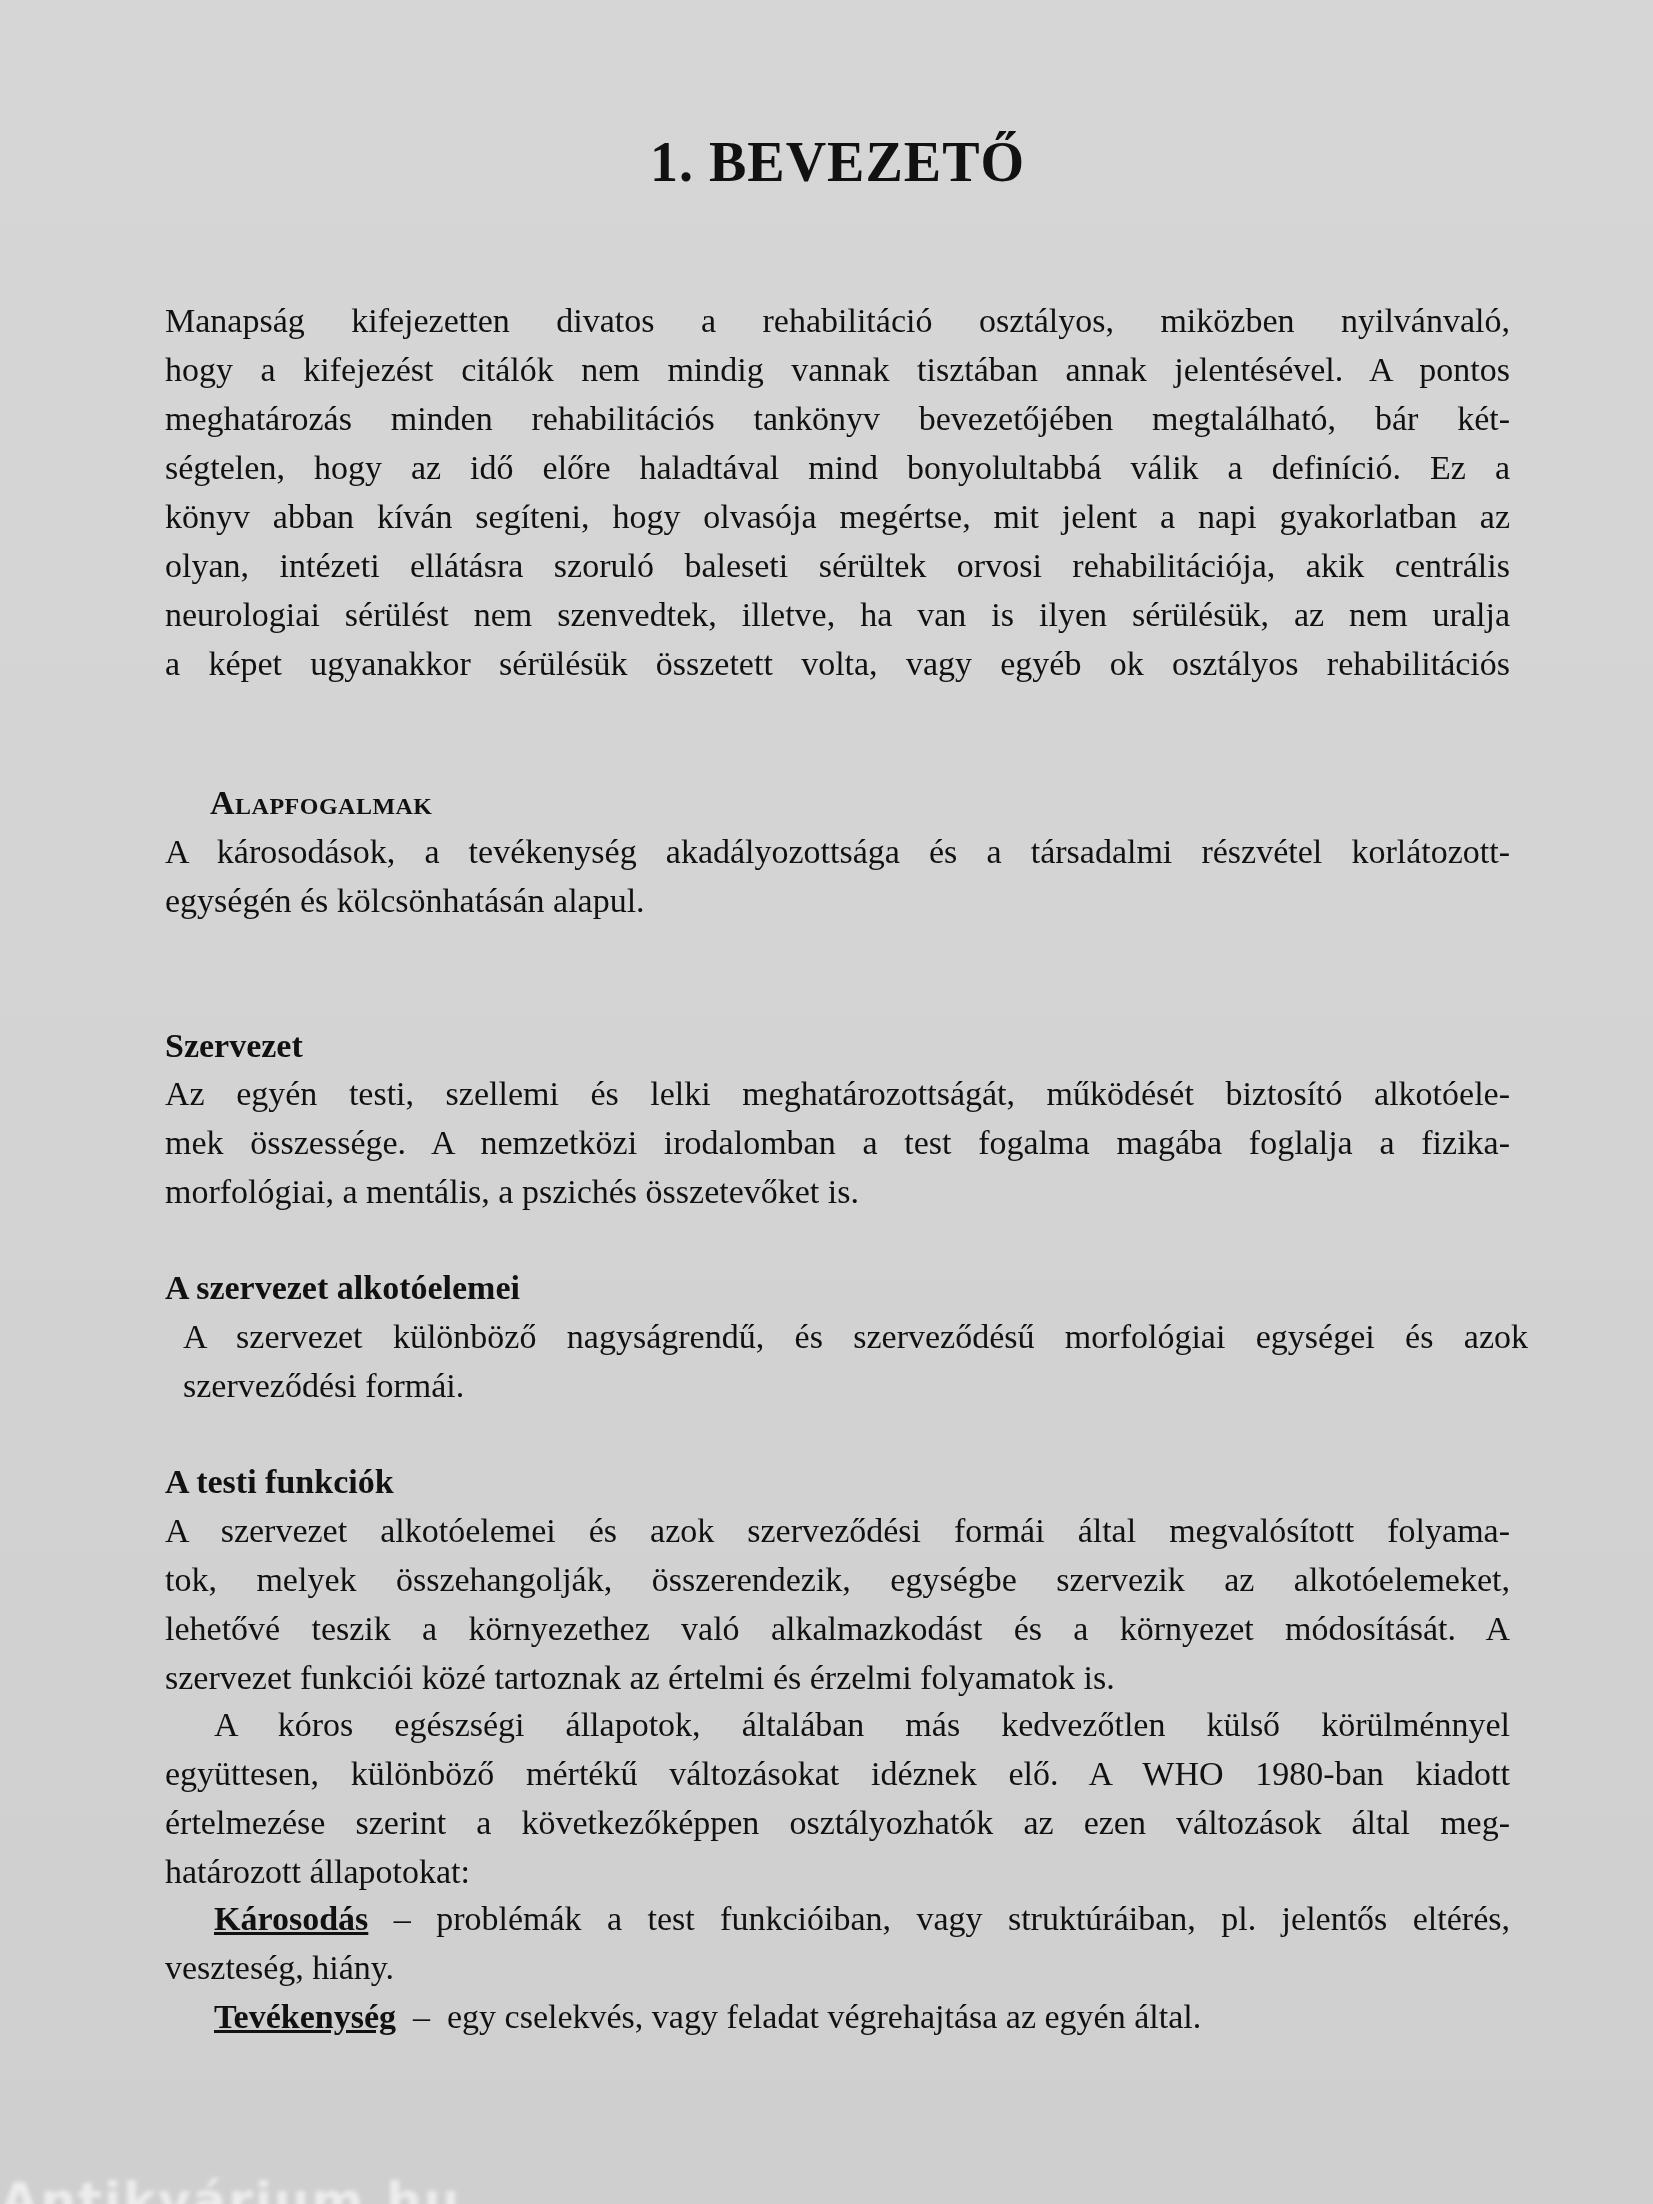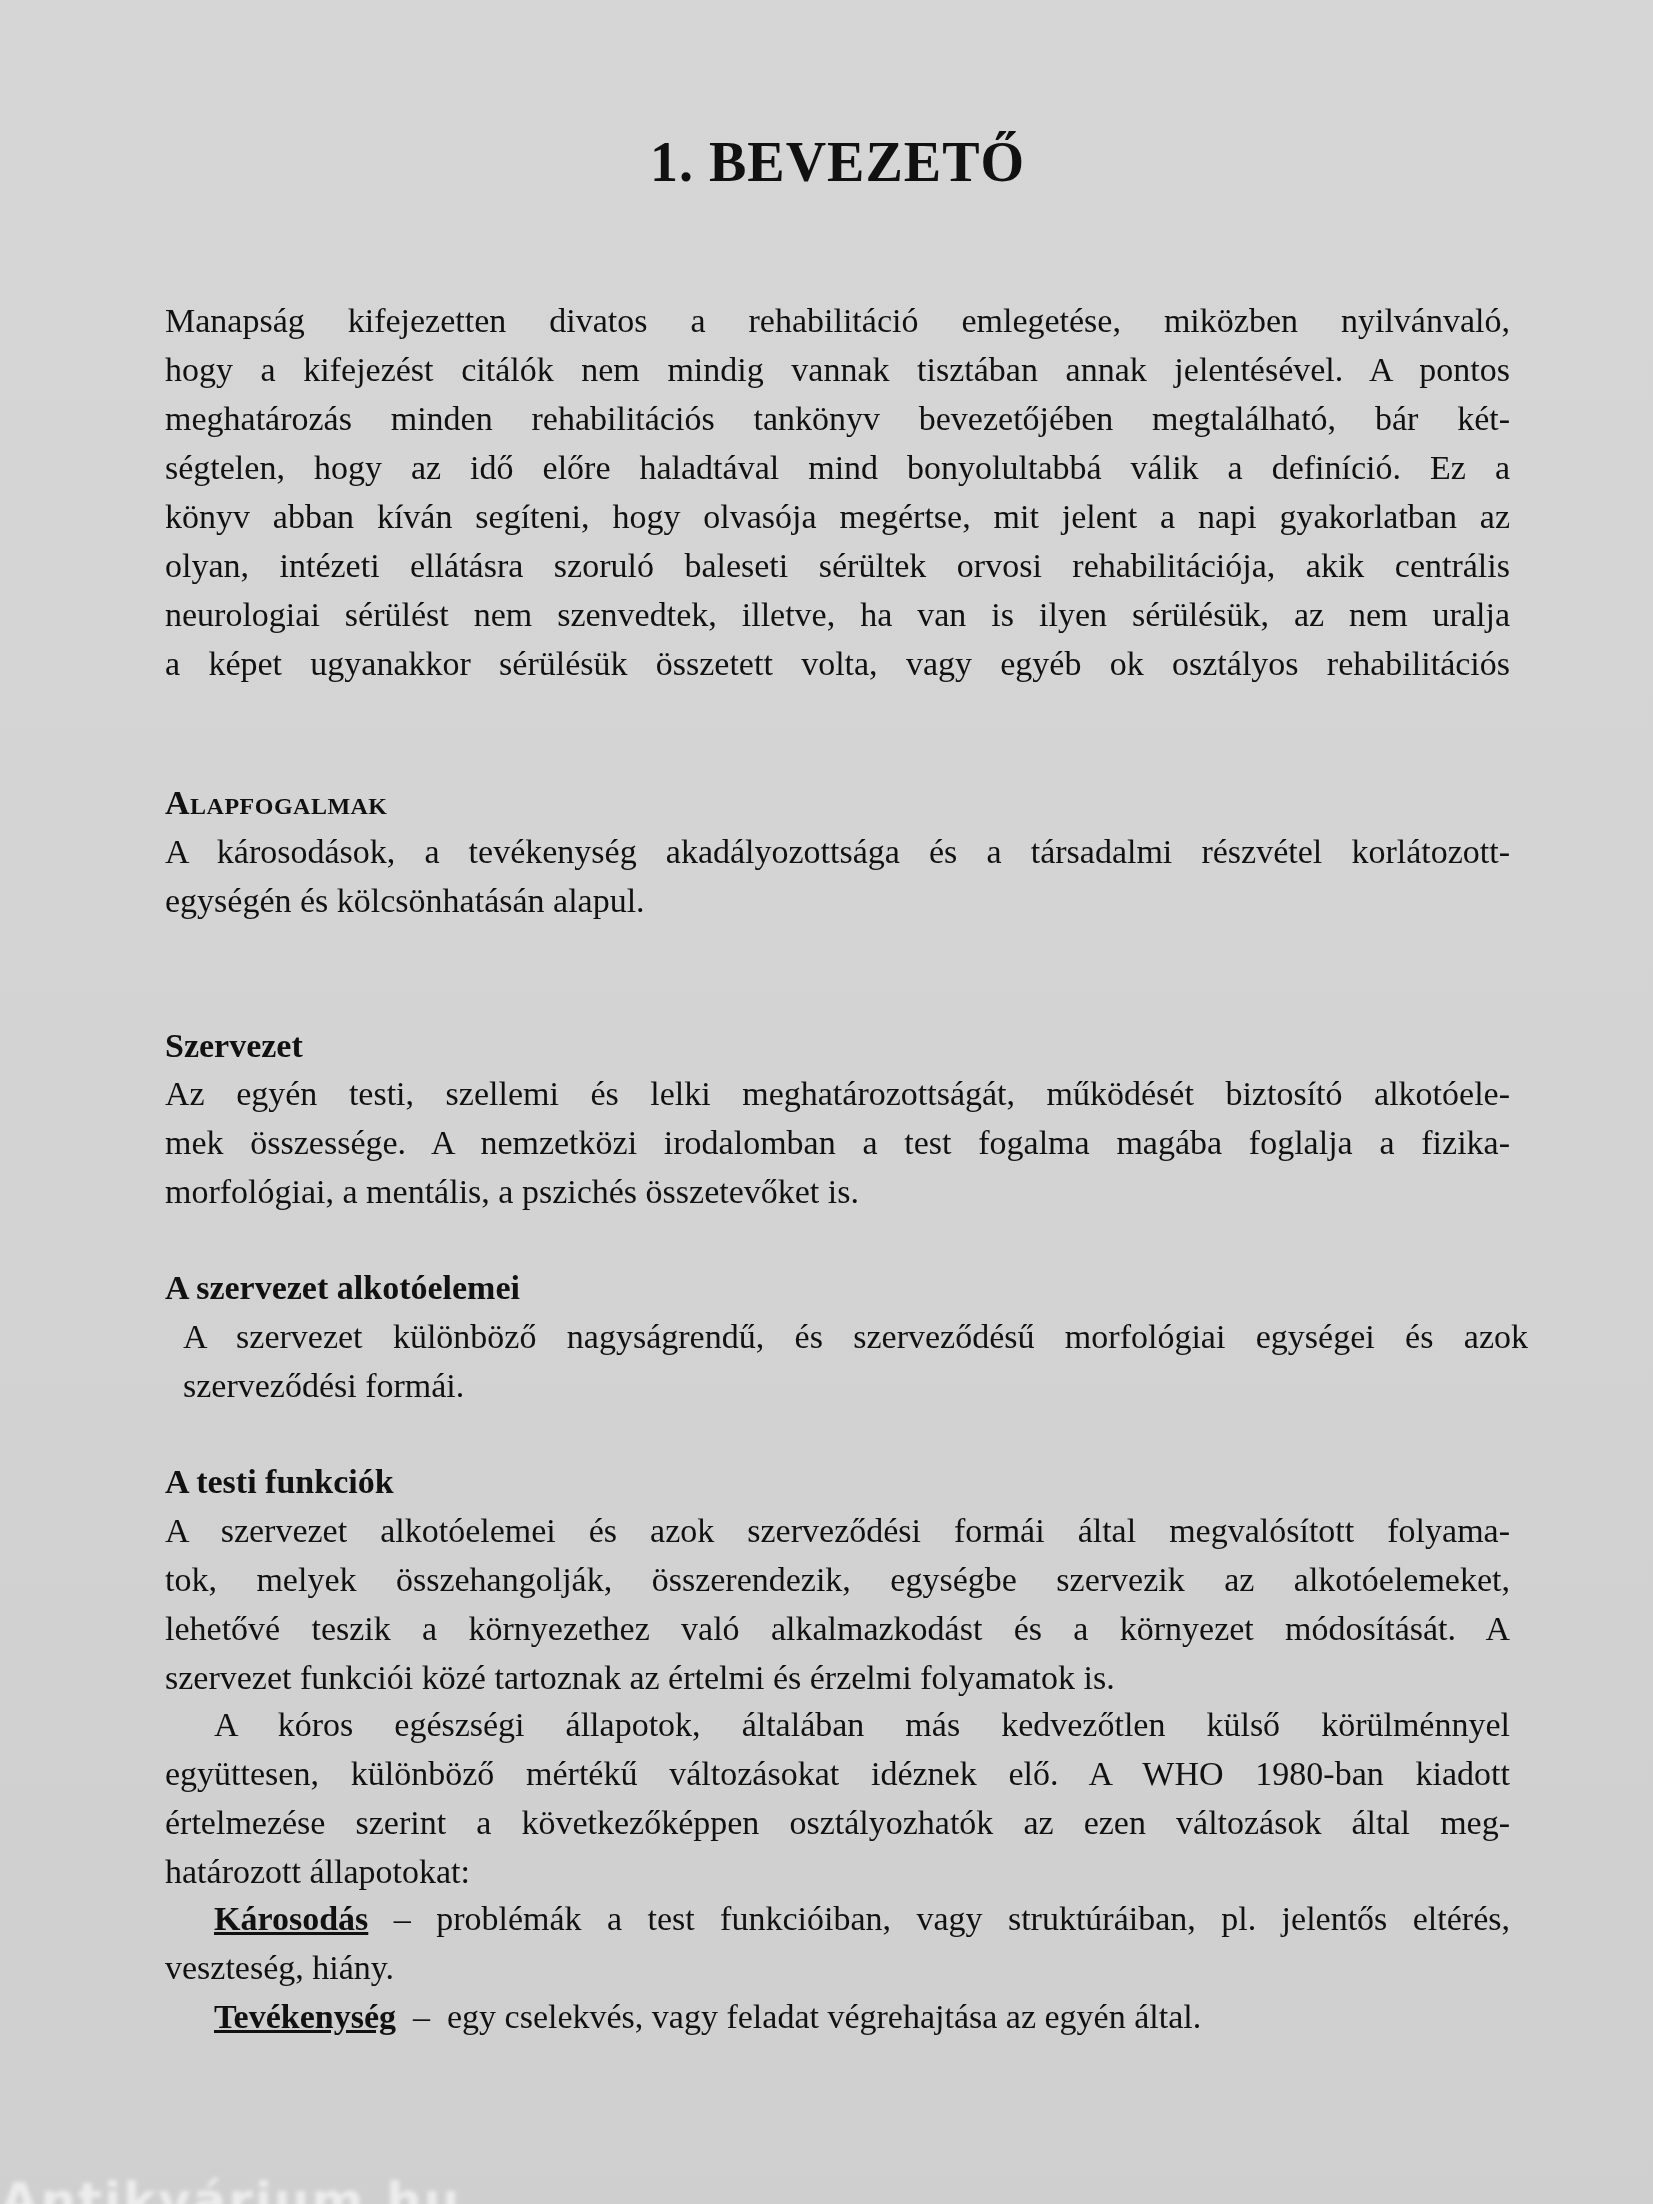--- a/index.html
+++ b/index.html
@@ -89,31 +89,31 @@
   }
 </style>
 </head>
 <body>
 
 <div class="page">
 
   <h1 class="chapter-title">1. BEVEZETŐ</h1>
 
   <div class="para" style="top:296px;">
-    <span class="line">Manapság kifejezetten divatos a rehabilitáció emlegetése, miközben nyilvánvaló,</span>
+    <span class="line">Manapság kifejezetten divatos a rehabilitáció osztályos, miközben nyilvánvaló,</span>
     <span class="line">hogy a kifejezést citálók nem mindig vannak tisztában annak jelentésével. A pontos</span>
     <span class="line">meghatározás minden rehabilitációs tankönyv bevezetőjében megtalálható, bár két-</span>
     <span class="line">ségtelen, hogy az idő előre haladtával mind bonyolultabbá válik a definíció. Ez a</span>
     <span class="line">könyv abban kíván segíteni, hogy olvasója megértse, mit jelent a napi gyakorlatban az</span>
     <span class="line">olyan, intézeti ellátásra szoruló baleseti sérültek orvosi rehabilitációja, akik centrális</span>
     <span class="line">neurologiai sérülést nem szenvedtek, illetve, ha van is ilyen sérülésük, az nem uralja</span>
     <span class="line">a képet ugyanakkor sérülésük összetett volta, vagy egyéb ok osztályos rehabilitációs</span>
   </div>
 
-  <div class="heading smallcaps" style="top:778px;">Alapfogalmak</div>
+  <div class="heading smallcaps" style="top:778px;margin-left:45px;">Alapfogalmak</div>
   <div class="para" style="top:827px;">
     <span class="line">A károsodások, a tevékenység akadályozottsága és a társadalmi részvétel korlátozott-</span>
     <span class="line last">egységén és kölcsönhatásán alapul.</span>
   </div>
 
   <div class="heading" style="top:1021px;">Szervezet</div>
   <div class="para" style="top:1069px;">
     <span class="line">Az egyén testi, szellemi és lelki meghatározottságát, működését biztosító alkotóele-</span>
     <span class="line">mek összessége. A nemzetközi irodalomban a test fogalma magába foglalja a fizika-</span>
     <span class="line last">morfológiai, a mentális, a pszichés összetevőket is.</span>

